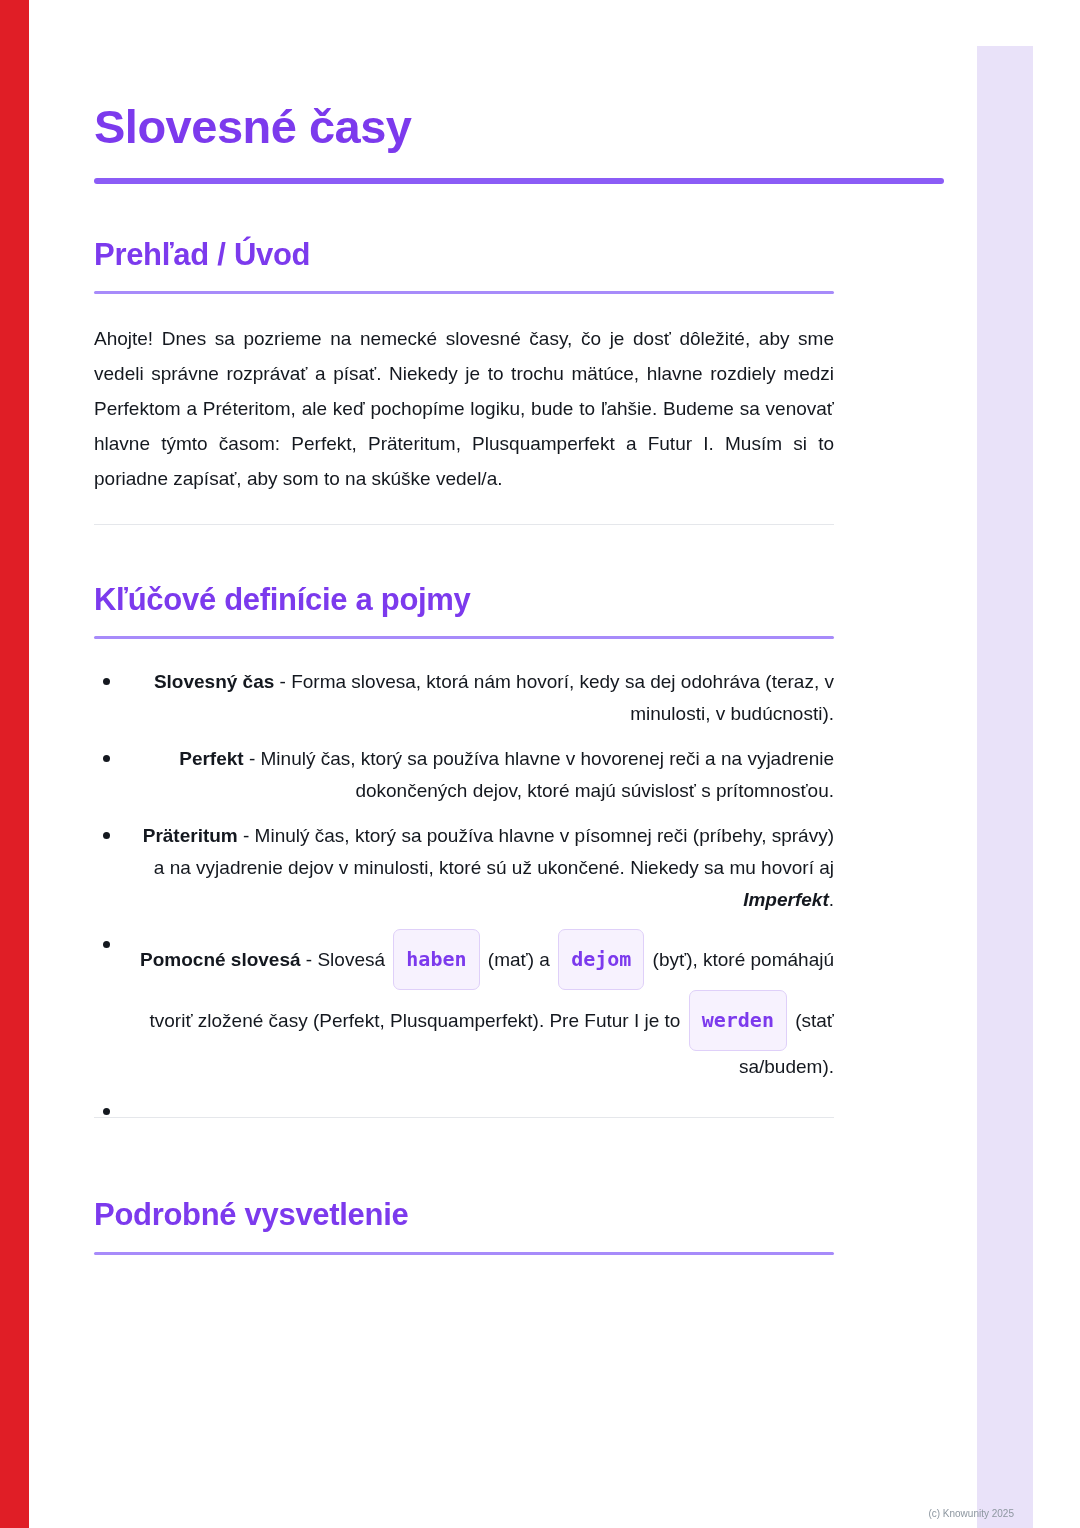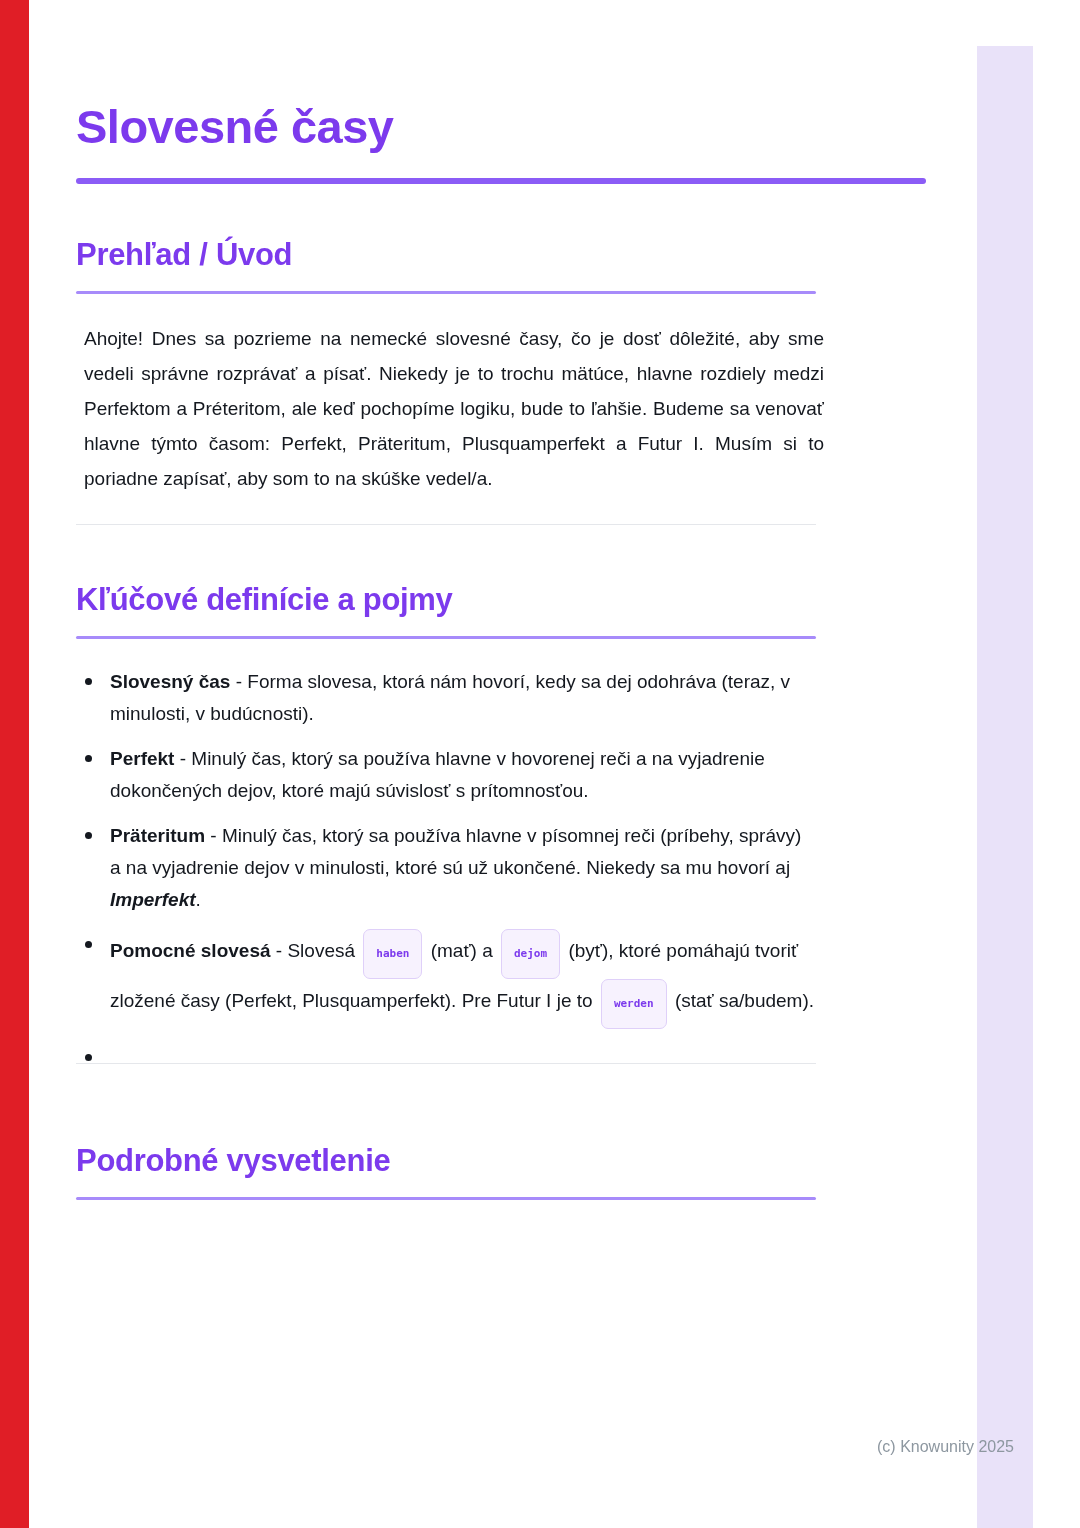--- a/index.html
+++ b/index.html
@@ -26,21 +26,21 @@
   }
   .red-stripe{
     position:absolute;left:0;top:0;width:29px;height:1528px;
     background:var(--red-stripe);
   }
   .lavender-stripe{
     position:absolute;left:977px;top:46px;width:56px;height:1482px;
     background:var(--lavender-stripe);
   }
   .content{
-    position:absolute;left:76px;top:0;width:850px;
+    position:absolute;left:94px;top:0;width:850px;
   }
   h1{
     margin:100px 0 24px 0;
     font-size:47px;line-height:1.15;
     font-weight:800;
     color:var(--accent);
     letter-spacing:-0.5px;
   }
   .rule-thick{
     width:850px;height:6px;border-radius:3px;
@@ -57,68 +57,68 @@
   }
   .rule-thin{
     width:740px;height:3px;border-radius:2px;
     background:var(--rule-thin);
     margin:0 0 27px 0;
   }
   .paragraph{
     width:740px;
     font-size:19px;line-height:35px;
     text-align:justify;
-    margin:0 0 28px 8px;
+    margin:0 0 28px 0;
   }
   .divider{
     width:740px;height:1px;background:var(--divider);
     margin:0 0 56px 0;
   }
   .divider-2{
     margin:34px 0 78px 0;
   }
   ul.def-list{
     width:740px;
     list-style:none;
     margin:0;padding:0;
   }
   ul.def-list li{
     position:relative;
     padding-left:34px;
     margin:4px 0 13px 0;
-    font-size:19px;line-height:32px;
+    font-size:19px;line-height:32px;text-align:right;
   }
   ul.def-list li .marker{
     position:absolute;left:9px;top:12px;
     width:7px;height:7px;border-radius:50%;
     background:var(--body-text);
   }
   ul.def-list li strong{font-weight:700;}
   ul.def-list li em{font-style:italic;font-weight:bold;}
   .chip{
     display:inline-block;
     font-family:"DejaVu Sans Mono", monospace;
-    font-size:11px;font-weight:700;line-height:1.25;
+    font-size:20px;font-weight:700;line-height:1.25;
     color:var(--accent);
     background:var(--chip-bg);
     border:1px solid var(--chip-border);
     border-radius:7px;
     padding:17px 12px;
     margin:0 3px;
     vertical-align:baseline;
   }
   .arrow{
     display:inline-block;
     margin:0 6px;
     font-size:19px;
     color:var(--body-text);
   }
   .footer{
-    position:absolute;top:1438px;right:66px;
-    font-size:16px;
+    position:absolute;top:1508px;right:66px;
+    font-size:10px;
     color:var(--footer-text);
     z-index:2;
   }
 </style>
 </head>
 <body>
 
 <div class="page">
   <div class="red-stripe"></div>
   <div class="lavender-stripe"></div>

